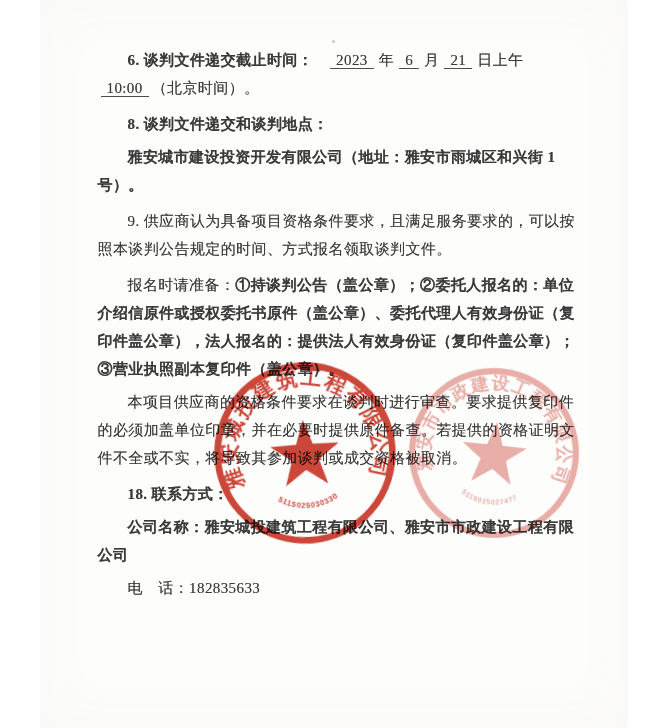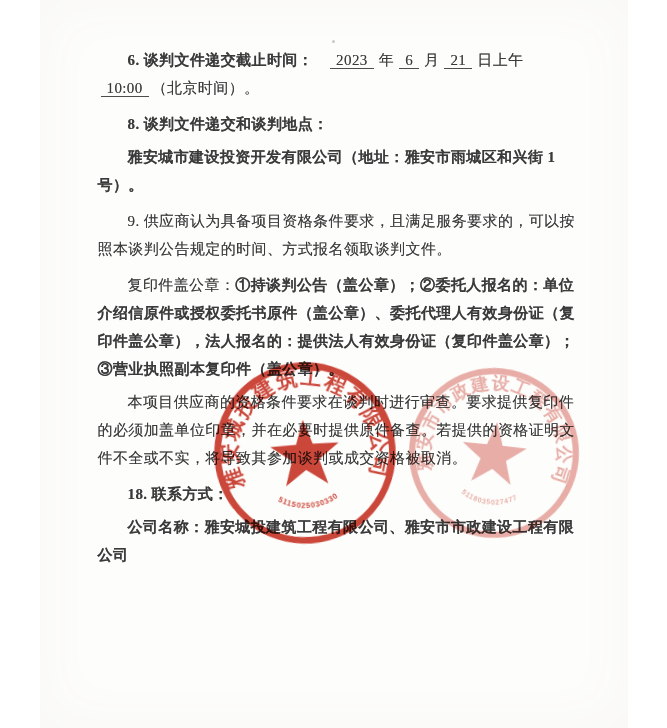--- a/index.html
+++ b/index.html
@@ -69,32 +69,35 @@
 
     <p class="tight">
       <b>8. 谈判文件递交和谈判地点：</b>
     </p>
 
     <p class="bold">雅安城市建设投资开发有限公司（地址：雅安市雨城区和兴街 1 号）。</p>
 
     <p>9. 供应商认为具备项目资格条件要求，且满足服务要求的，可以按照本谈判公告规定的时间、方式报名领取谈判文件。</p>
 
     <p class="tight">
-      <span>复印件盖公章：</span><b>①持谈判公告（盖公章）；②委托人报名的：单位介绍信原件或授权委托书原件（盖公章）、委托代理人有效身份证（复印件盖公章），法人报名的：提供法人有效身份证（复印件盖公章）；③营业执照副本复印件（盖公章）。</b>
+      <span>报名时请准备：</span><b>①持谈判公告（盖公章）；②委托人报名的：单位介绍信原件或授权委托书原件（盖公章）、委托代理人有效身份证（复印件盖公章），法人报名的：提供法人有效身份证（复印件盖公章）；③营业执照副本复印件（盖公章）。</b>
     </p>
 
     <p>本项目供应商的资格条件要求在谈判时进行审查。要求提供复印件的必须加盖单位印章，并在必要时提供原件备查。若提供的资格证明文件不全或不实，将导致其参加谈判或成交资格被取消。</p>
 
     <p class="bold tight">18. 联系方式：</p>
 
     <p class="tight">
       <b>公司名称：</b><b>雅安城投建筑工程有限公司、雅安市市政建设工程有限公司</b>
     </p>
 
 
+    <p class="tight">
+      <span>电　话：</span><span>182835633</span>
+    </p>
 
 
   </div>
 
   <svg class="stamp stamp-left" viewBox="0 0 200 200" aria-hidden="true">
     <defs>
       <path id="arcTopL" d="M 38.9,138.2 A 72,72 0 1 1 161.1,138.2" fill="none"></path>
       <path id="arcBotL" d="M 52.5,133.3 A 58,58 0 0 0 147.5,133.3" fill="none"></path>
     </defs>
     <circle cx="100" cy="100" r="92" fill="none" stroke-width="7" stroke="#c9372a"></circle>

